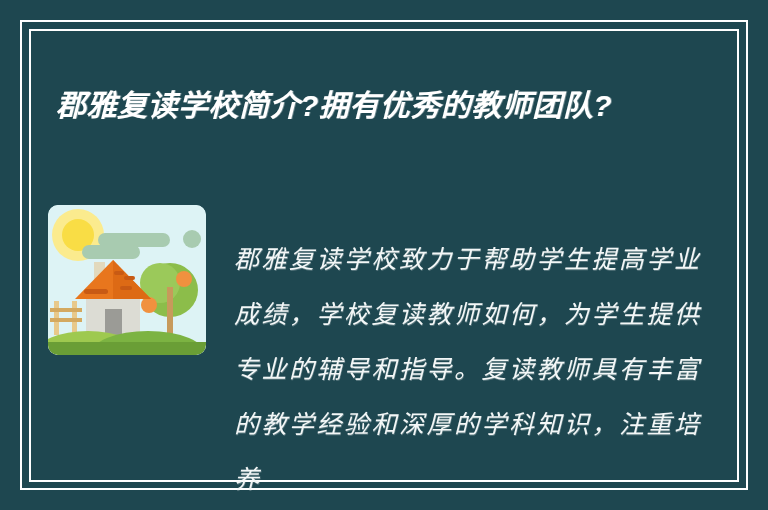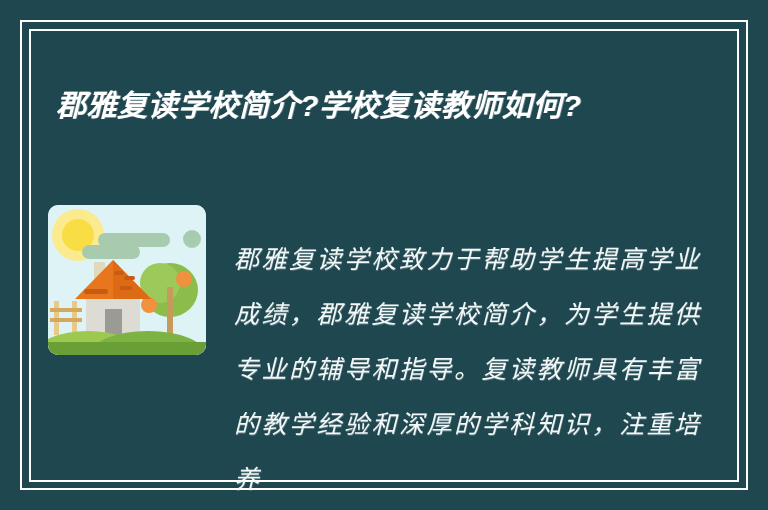--- a/index.html
+++ b/index.html
@@ -103,21 +103,21 @@
   }
 </style>
 </head>
 <body>
 
 <div id="page">
 
   <div class="frame-outer"></div>
   <div class="frame-inner"></div>
 
-  <h1 class="headline">郡雅复读学校简介?学校复读教师如何?</h1>
+  <h1 class="headline">郡雅复读学校简介?拥有优秀的教师团队?</h1>
 
   <div class="content">
 
     <div class="thumb">
       <svg viewBox="0 0 158 150" xmlns="http://www.w3.org/2000/svg" aria-hidden="true">
         <defs>
           <clipPath id="roundclip">
             <rect x="0" y="0" width="158" height="150" rx="10" ry="10"></rect>
           </clipPath>
         </defs>
@@ -155,16 +155,16 @@
           <rect x="2" y="103" width="32" height="4" fill="#d4a95f"></rect>
           <rect x="2" y="113" width="32" height="4" fill="#d4a95f"></rect>
 
           <ellipse cx="40" cy="148" rx="52" ry="22" fill="#9ec94f"></ellipse>
           <ellipse cx="100" cy="150" rx="58" ry="24" fill="#7cb342"></ellipse>
           <rect x="0" y="137" width="158" height="13" fill="#6a9e36"></rect>
         </g>
       </svg>
     </div>
 
-    <p class="article-text">郡雅复读学校致力于帮助学生提高学业成绩，郡雅复读学校简介，为学生提供专业的辅导和指导。复读教师具有丰富的教学经验和深厚的学科知识，注重培养</p>
+    <p class="article-text">郡雅复读学校致力于帮助学生提高学业成绩，学校复读教师如何，为学生提供专业的辅导和指导。复读教师具有丰富的教学经验和深厚的学科知识，注重培养</p>
 
   </div>
 </div>
 
 </body></html>

